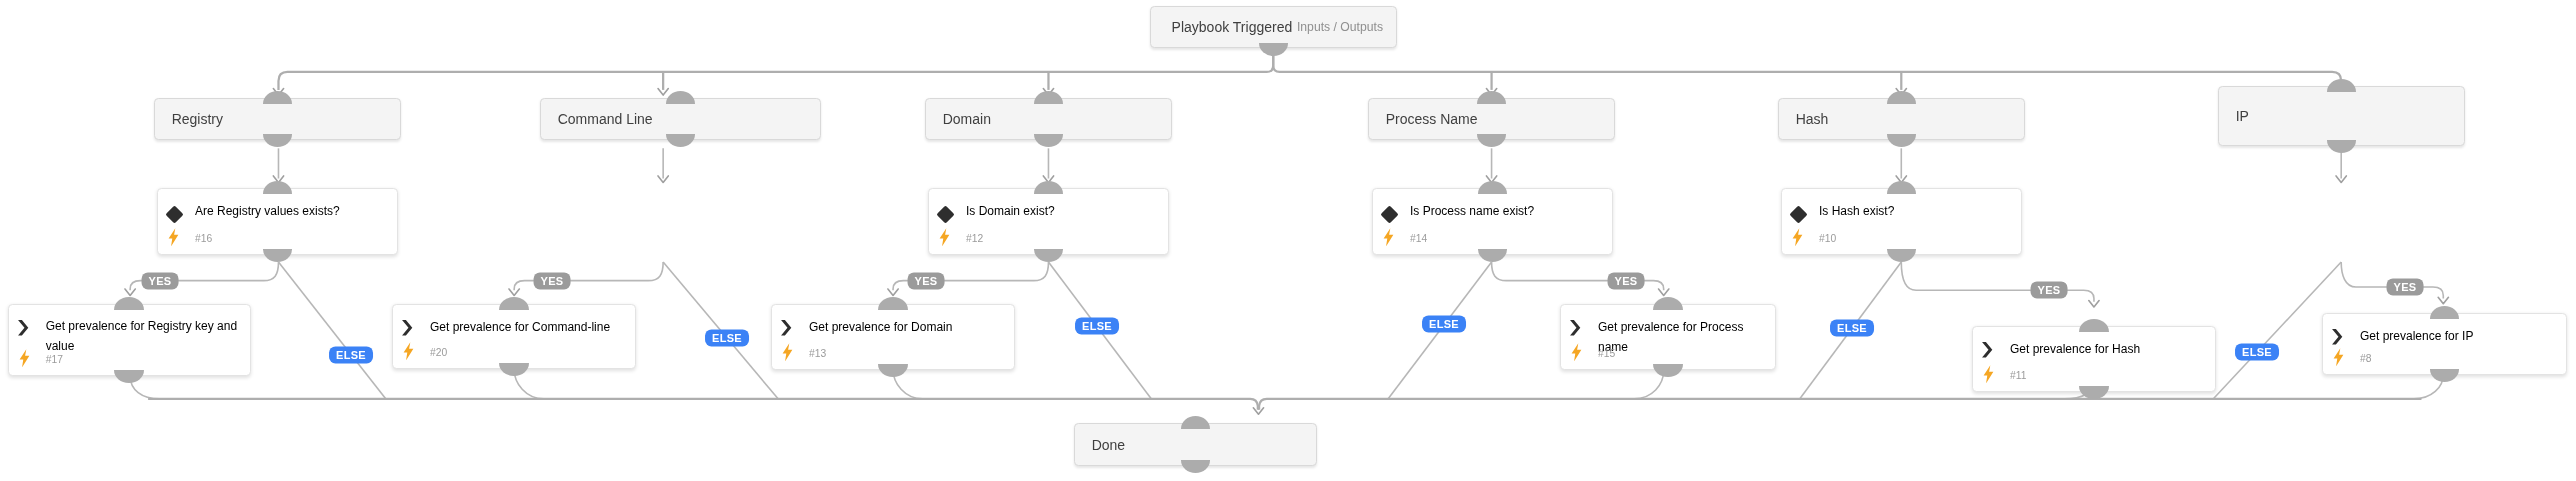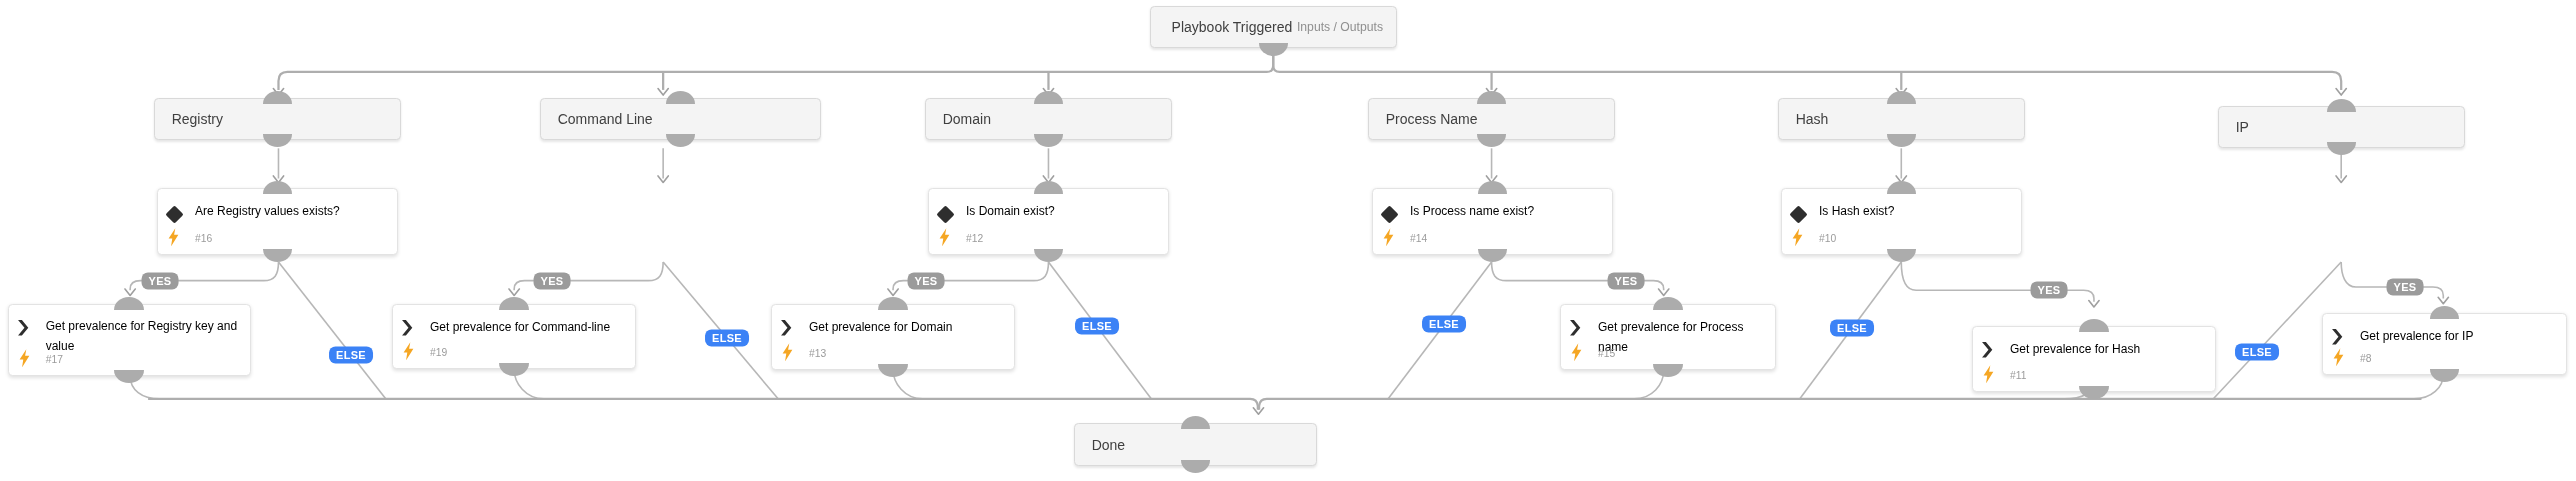--- a/index.html
+++ b/index.html
@@ -153,21 +153,21 @@
   <div class="node card" style="left:392px;top:304px;width:244px;height:65px">
     <span class="knob t"></span>
     <span class="knob b"></span>
     <svg class="chev" viewBox="0 0 17 24">
         <path d="M0,0 L6,0 L16,12 L6,24 L0,24 L10,12 Z" fill="#2e2e2e"></path>
       </svg>
     <span class="ctitle">Get prevalence for Command-line</span>
     <svg class="bolt" viewBox="0 0 20 30">
         <path d="M12,0 L1,17 H7 L5,30 L17,11 H10 Z" fill="#f5a623"></path>
       </svg>
-    <span class="cid">#19</span>
+    <span class="cid">#20</span>
   </div>
   <span class="badge yes" style="left:552px;top:281px">YES</span>
   <span class="badge else" style="left:727px;top:338px">ELSE</span>
 
   <div class="node gray" style="left:925px;top:98px;width:247px;height:42px">
     <span class="knob t"></span>
     <span class="knob b"></span>
     <span class="gtitle">Domain</span>
   </div>
   <div class="node card" style="left:928px;top:188px;width:241px;height:67px">
@@ -248,21 +248,21 @@
       </svg>
     <span class="ctitle">Get prevalence for Hash</span>
     <svg class="bolt" viewBox="0 0 20 30">
         <path d="M12,0 L1,17 H7 L5,30 L17,11 H10 Z" fill="#f5a623"></path>
       </svg>
     <span class="cid">#11</span>
   </div>
   <span class="badge yes" style="left:2049px;top:290px">YES</span>
   <span class="badge else" style="left:1852px;top:328px">ELSE</span>
 
-  <div class="node gray" style="left:2218px;top:106px;width:247px;height:42px">
+  <div class="node gray" style="left:2218px;top:86px;width:247px;height:60px">
     <span class="knob t"></span>
     <span class="knob b"></span>
     <span class="gtitle">IP</span>
   </div>
   <div class="node card" style="left:2322px;top:313px;width:245px;height:62px">
     <span class="knob t"></span>
     <span class="knob b"></span>
     <svg class="chev" viewBox="0 0 17 24">
         <path d="M0,0 L6,0 L16,12 L6,24 L0,24 L10,12 Z" fill="#2e2e2e"></path>
       </svg>

